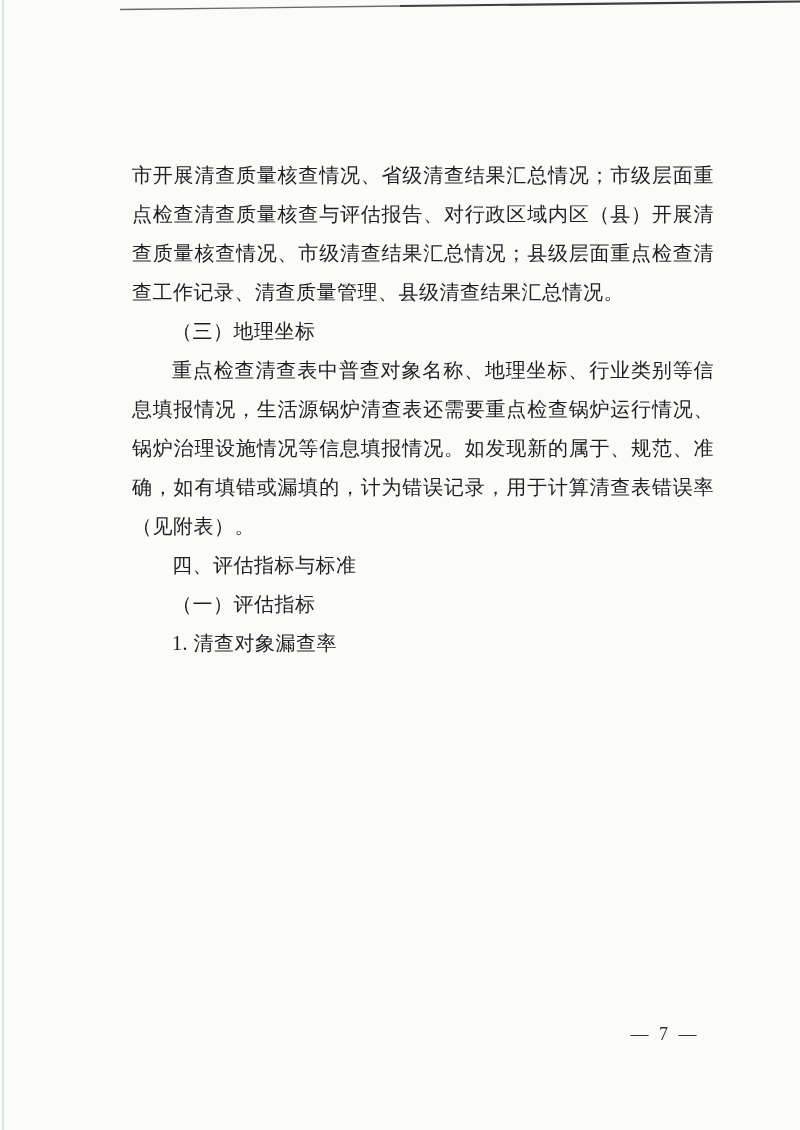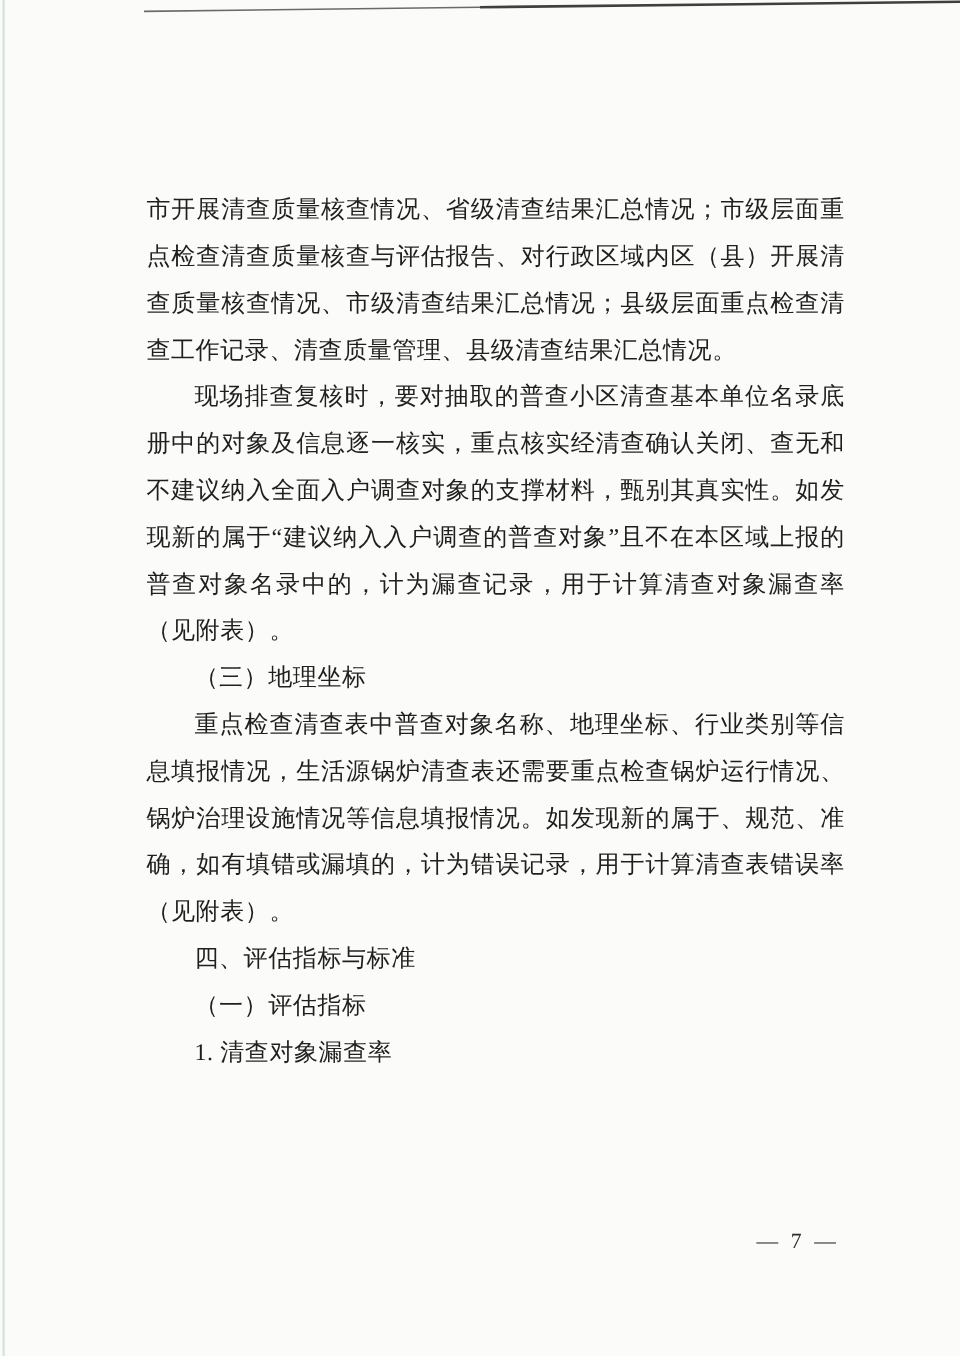--- a/index.html
+++ b/index.html
@@ -30,21 +30,21 @@
   .top-scan-line {
     position: absolute;
     left: 0;
     top: 0;
     width: 800px;
     height: 16px;
     display: block;
   }
   .content {
     position: absolute;
-    left: 122px;
+    left: 132px;
     top: 156px;
     width: 582px;
   }
   .content p,
   .content h2,
   .content h3 {
     margin: 0;
     padding: 0;
     font-size: 20px;
     line-height: 39px;
@@ -93,21 +93,20 @@
   </svg>
 
   <div class="left-edge-line"></div>
 
   <main class="content">
 
     <p class="body-par no-indent">市开展清查质量核查情况、省级清查结果汇总情况；市级层面重点检查清查质量核查与评估报告、对行政区域内区（县）开展清查质量核查情况、市级清查结果汇总情况；县级层面重点检查清查工作记录、清查质量管理、县级清查结果汇总情况。</p>
 
 
 
-    <p class="body-par">现场排查复核时，要对抽取的普查小区清查基本单位名录底册中的对象及信息逐一核实，重点核实经清查确认关闭、查无和不建议纳入全面入户调查对象的支撑材料，甄别其真实性。如发现新的属于“建议纳入入户调查的普查对象”且不在本区域上报的普查对象名录中的，计为漏查记录，用于计算清查对象漏查率（见附表）。</p>
 
     <h3 class="kai-heading">（三）地理坐标</h3>
 
     <p class="body-par">重点检查清查表中普查对象名称、地理坐标、行业类别等信息填报情况，生活源锅炉清查表还需要重点检查锅炉运行情况、锅炉治理设施情况等信息填报情况。如发现新的属于、规范、准确，如有填错或漏填的，计为错误记录，用于计算清查表错误率（见附表）。</p>
 
     <h2 class="hei-heading">四、评估指标与标准</h2>
 
     <h3 class="kai-heading">（一）评估指标</h3>
 
     <h3 class="kai-heading">1. 清查对象漏查率</h3>

